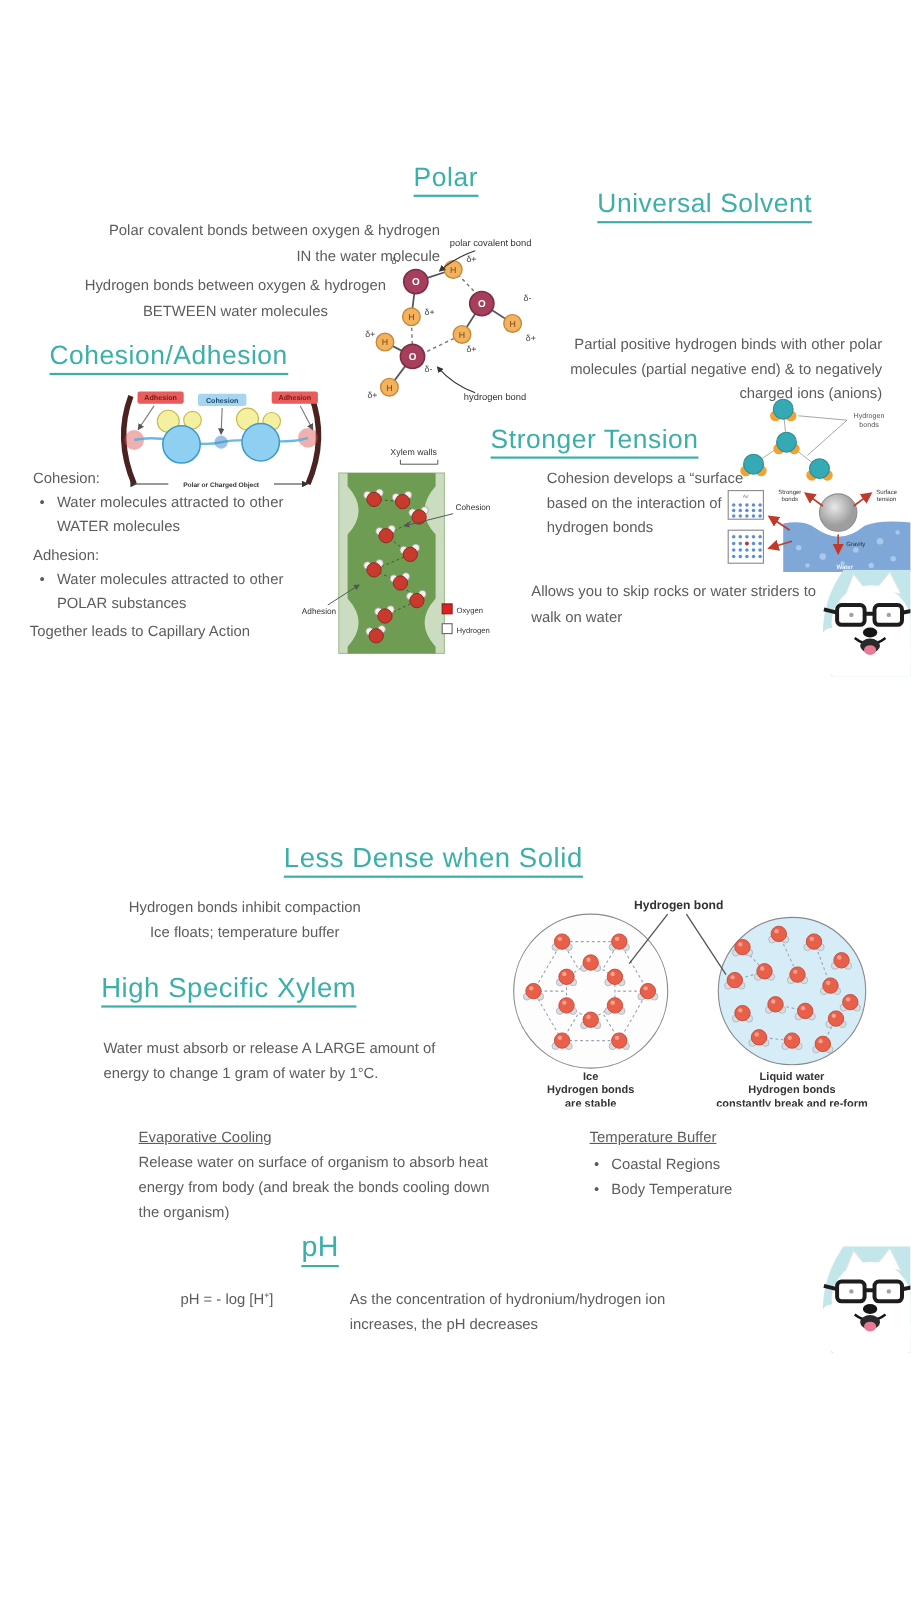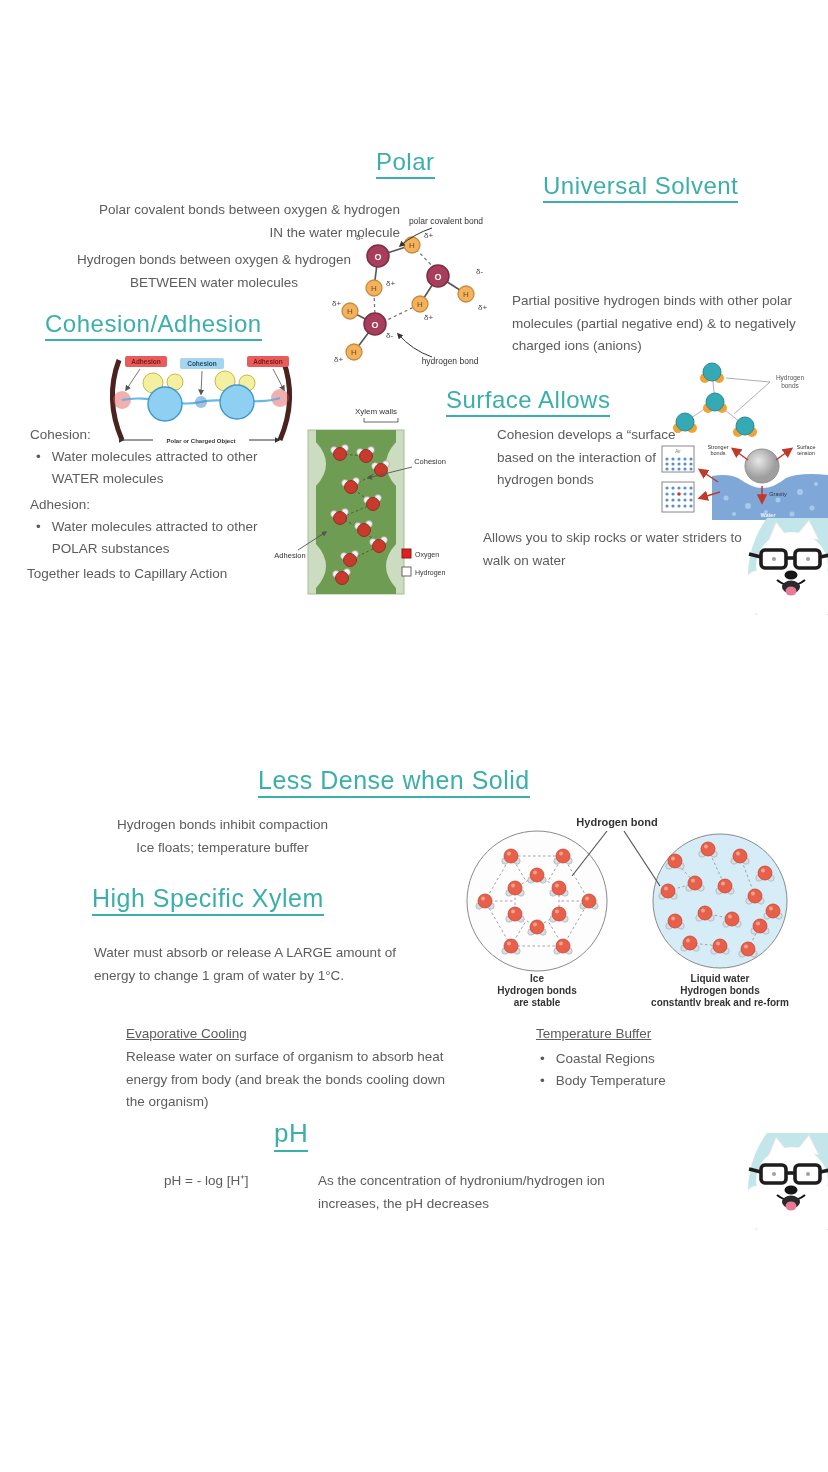--- a/index.html
+++ b/index.html
@@ -108,21 +108,21 @@
       <text x="4" y="94">δ+</text>
       <text x="6" y="150">δ+</text>
     </g>
     <text x="118" y="12" text-anchor="middle" font-size="8.5" fill="#333">polar covalent bond</text>
     <path d="M104,16 Q86,22 72,34" fill="none" stroke="#333" stroke-width="1" marker-end="url(#arr)"></path>
     <text x="122" y="152" text-anchor="middle" font-size="8.5" fill="#333">hydrogen bond</text>
     <path d="M104,145 Q84,138 70,122" fill="none" stroke="#333" stroke-width="1" marker-end="url(#arr)"></path>
   </svg>
 
   <div class="abs h1" style="left:543px;top:172px;">Universal Solvent</div>
-  <div class="abs body" style="left:512px;top:290px;width:290px;">Partial positive hydrogen binds with other polar molecules (partial negative end) &amp; to negatively charged ions (anions)</div>
+  <div class="abs body" style="left:512px;top:302px;width:290px;text-align:right;">Partial positive hydrogen binds with other polar molecules (partial negative end) &amp; to negatively charged ions (anions)</div>
 
   <div class="abs h1" style="left:45px;top:310px;">Cohesion/Adhesion</div>
 
   <svg class="abs" style="left:95px;top:352px;" width="212" height="96" viewBox="0 0 212 96">
     <path d="M24,8 C15,32 15,60 27,88" fill="none" stroke="#4a2220" stroke-width="5"></path>
     <path d="M188,8 C197,32 197,60 185,88" fill="none" stroke="#4a2220" stroke-width="5"></path>
     <circle cx="27" cy="48" r="9" fill="#e05050" opacity="0.45"></circle>
     <circle cx="185" cy="46" r="9" fill="#e05050" opacity="0.45"></circle>
     <path d="M27,48 C55,42 80,56 106,50 C132,44 160,54 185,46" fill="none" stroke="#5ab0e0" stroke-width="2.2" opacity="0.9"></path>
     <circle cx="106" cy="50" r="6" fill="#4a90d0" opacity="0.55"></circle>
@@ -179,21 +179,21 @@
     <text x="158" y="62" text-anchor="middle" font-size="7.5" fill="#333">Cohesion</text>
     <line x1="140" y1="65" x2="96" y2="76" stroke="#555" stroke-width="0.9" marker-end="url(#arrG)"></line>
     <text x="18" y="156" text-anchor="middle" font-size="7.5" fill="#333">Adhesion</text>
     <line x1="26" y1="148" x2="54" y2="130" stroke="#555" stroke-width="0.9" marker-end="url(#arrG)"></line>
     <rect x="130" y="147" width="9" height="9" fill="#e02020" stroke="#8a1a1a"></rect>
     <text x="143" y="155" font-size="7" fill="#333">Oxygen</text>
     <rect x="130" y="165" width="9" height="9" fill="#ffffff" stroke="#666"></rect>
     <text x="143" y="173" font-size="7" fill="#333">Hydrogen</text>
   </svg>
 
-  <div class="abs h1" style="left:446px;top:386px;">Surface Allows</div>
+  <div class="abs h1" style="left:446px;top:386px;">Stronger Tension</div>
   <div class="abs body" style="left:497px;top:424px;width:195px;">Cohesion develops a “surface” based on the interaction of hydrogen bonds</div>
   <div class="abs body" style="left:483px;top:527px;width:270px;">Allows you to skip rocks or water striders to walk on water</div>
 
   <svg class="abs" style="left:668px;top:356px;" width="160" height="92" viewBox="0 0 160 92">
     <g stroke="#aaa" stroke-width="0.9">
       <line x1="44" y1="16" x2="47" y2="46"></line>
         <line x1="47" y1="46" x2="17" y2="66"></line>
         <line x1="47" y1="46" x2="77" y2="70"></line>
     </g>
     <line x1="102" y1="26" x2="58" y2="22" stroke="#999" stroke-width="0.8"></line>

